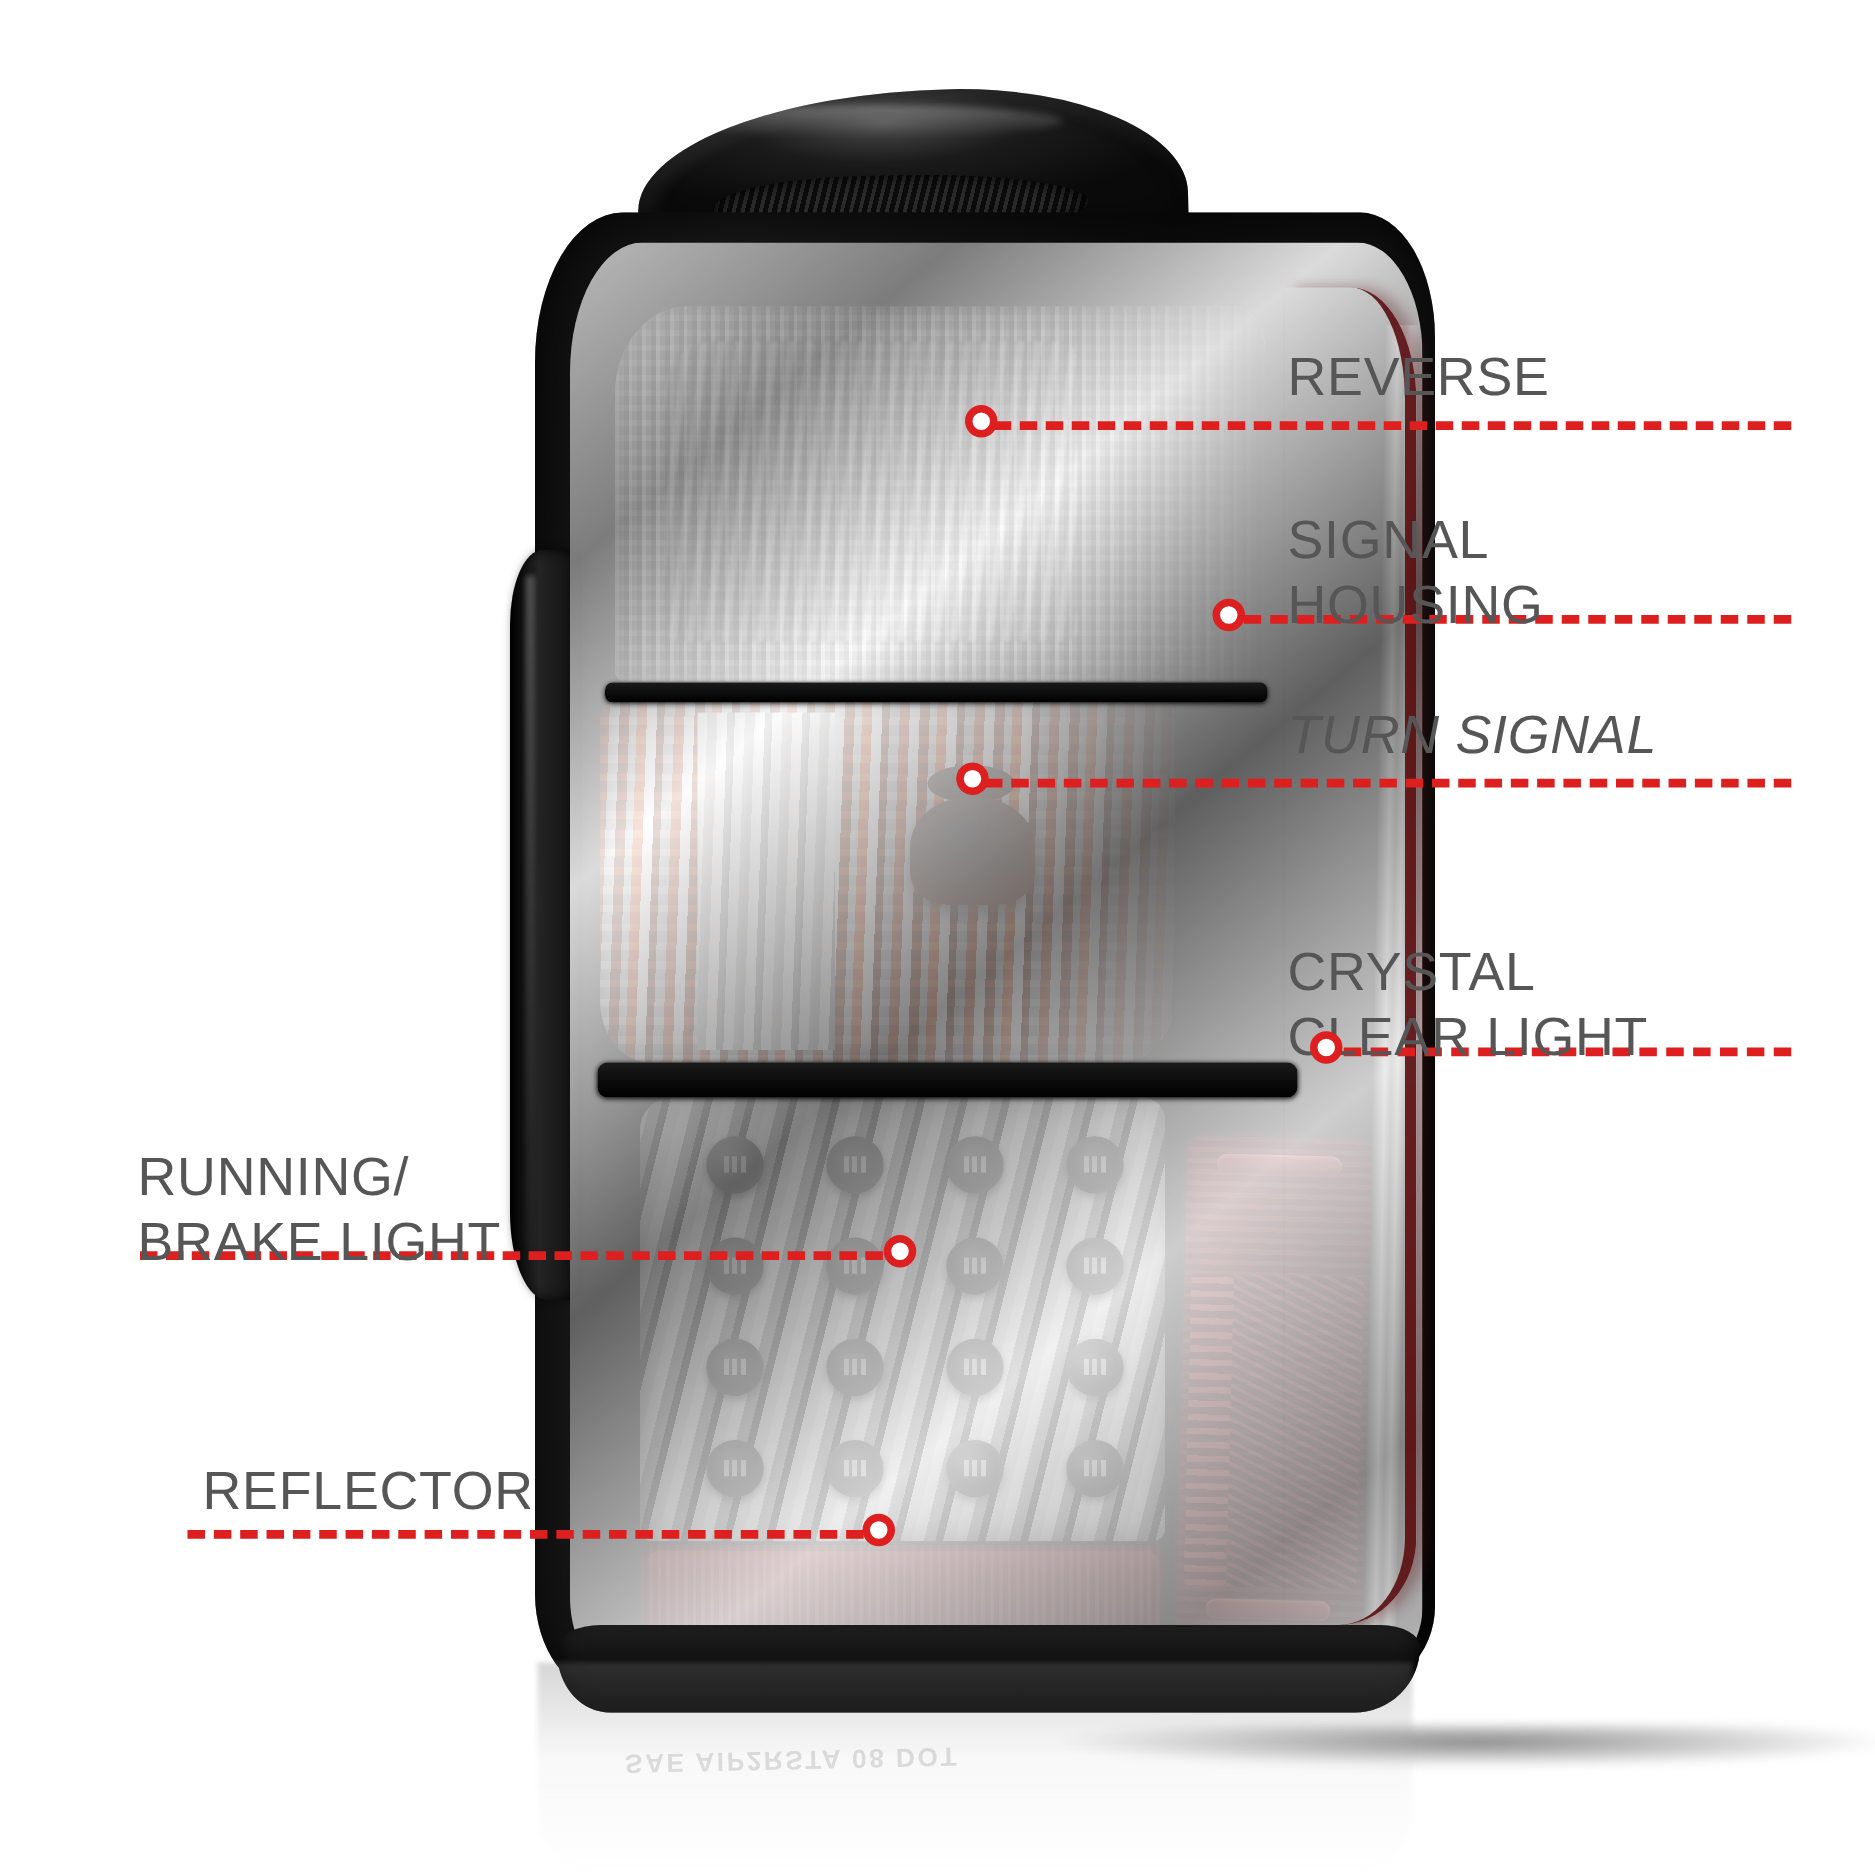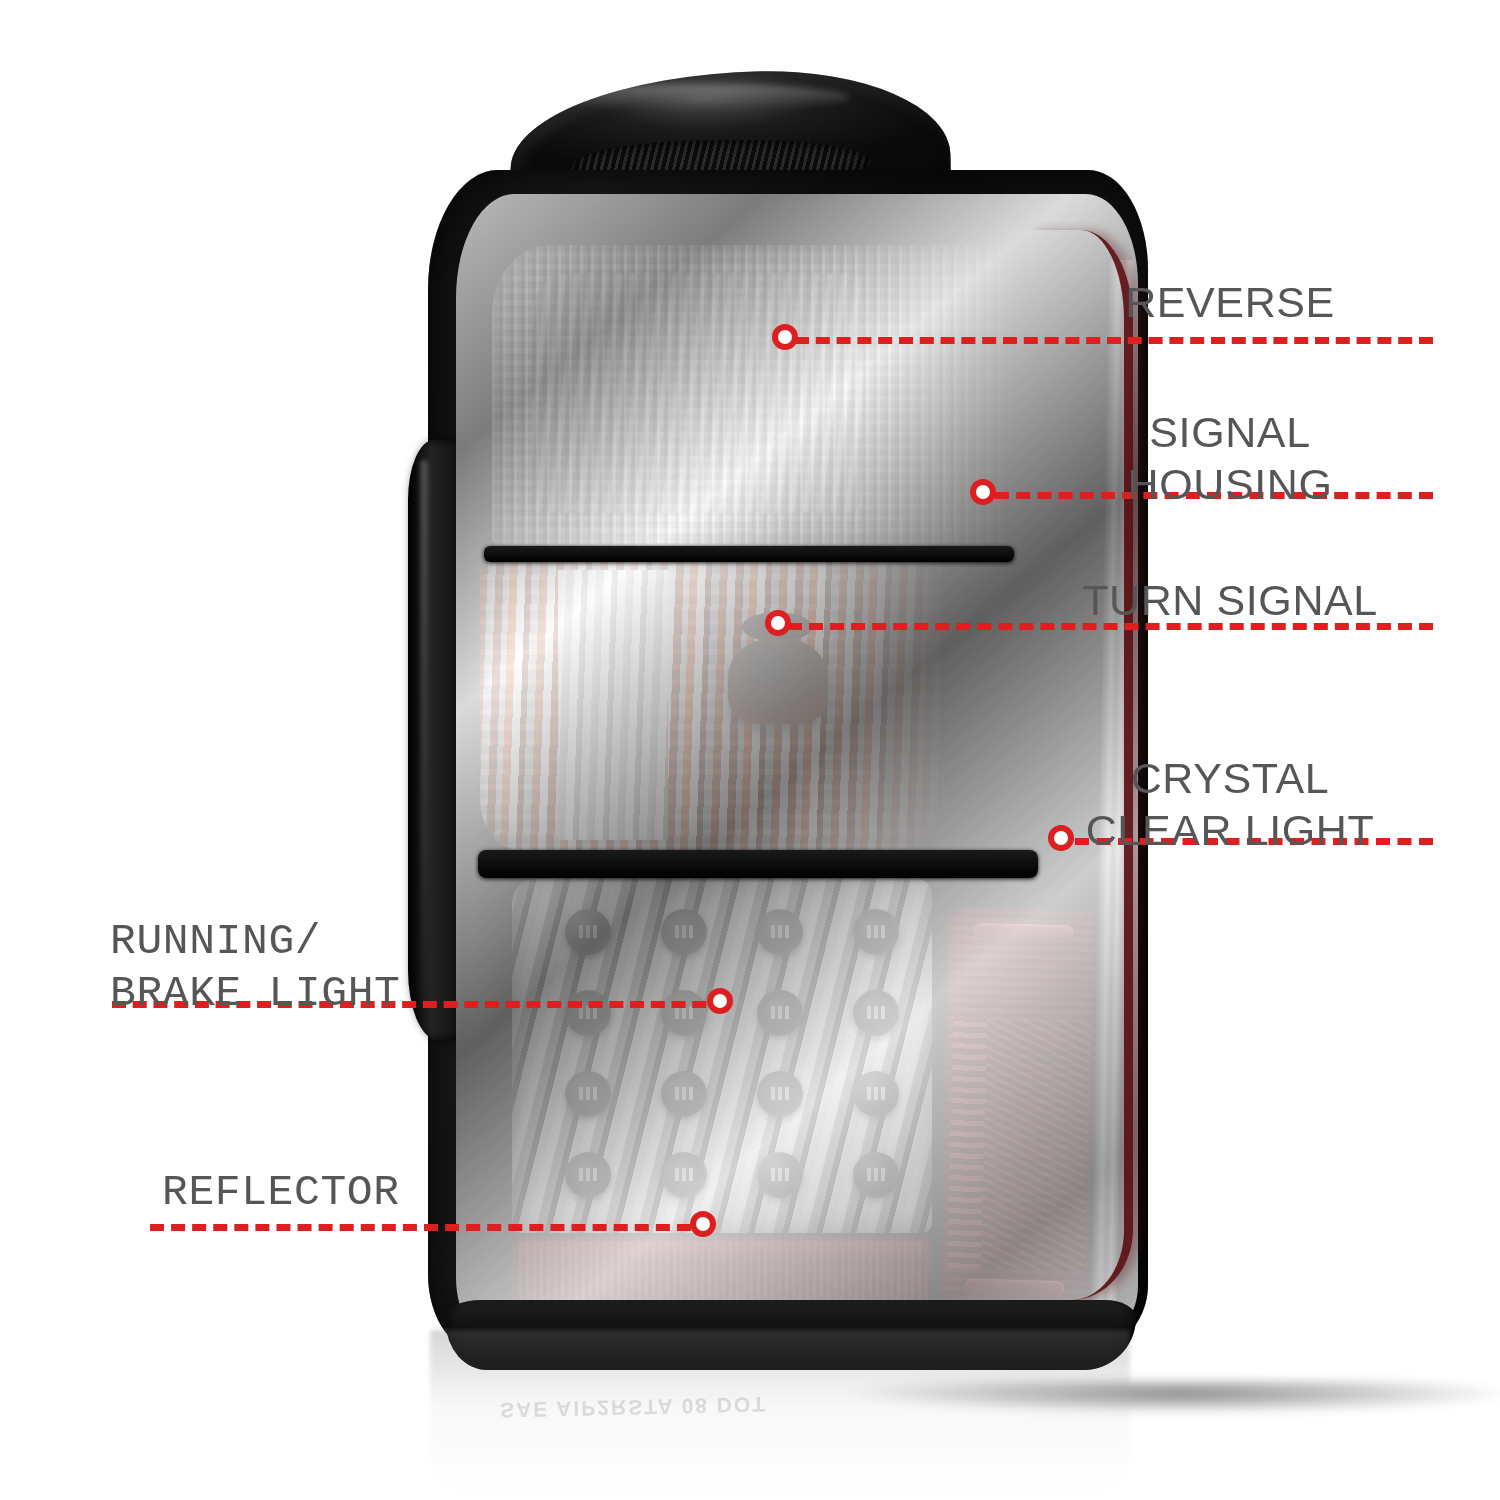--- a/index.html
+++ b/index.html
@@ -274,22 +274,22 @@
   }
   .dot{
     position:absolute;width:26px;height:26px;border-radius:50%;
     background:#ffffff;border:6px solid #dd1f1f;box-sizing:border-box;
     z-index:5;
   }
   .label{
     position:absolute;color:#565656;font-size:43px;line-height:52px;
     letter-spacing:.6px;white-space:pre-line;font-weight:400;
   }
-  .label.right{text-align:center;}
-  .label.left{text-align:left;font-family:Liberation Mono, monospace;}
+  .label.right{text-align:left;}
+  .label.left{text-align:left;}
 </style>
 </head>
 <body>
 
 <div id="stage">
 
   <div class="product">
 
     <div class="ground-shadow"></div>
 
@@ -369,21 +369,21 @@
   <div class="callout">
     <div class="dash" style="left:995px;top:492px;width:438px;"></div>
     <div class="dot" style="left:970px;top:479px;"></div>
     <div class="label right" style="left:1030px;top:406px;width:400px;">SIGNAL
 HOUSING</div>
   </div>
 
   <div class="callout">
     <div class="dash" style="left:788px;top:623px;width:645px;"></div>
     <div class="dot" style="left:765px;top:610px;"></div>
-    <div class="label right" style="left:1030px;top:574px;width:400px;">TURN SIGNAL</div>
+    <div class="label right" style="left:1030px;top:562px;width:400px;font-style:italic;">TURN SIGNAL</div>
   </div>
 
   <div class="callout">
     <div class="dash" style="left:1075px;top:838px;width:358px;"></div>
     <div class="dot" style="left:1048px;top:825px;"></div>
     <div class="label right" style="left:1030px;top:752px;width:400px;">CRYSTAL
 CLEAR LIGHT</div>
   </div>
 
   <div class="callout">

